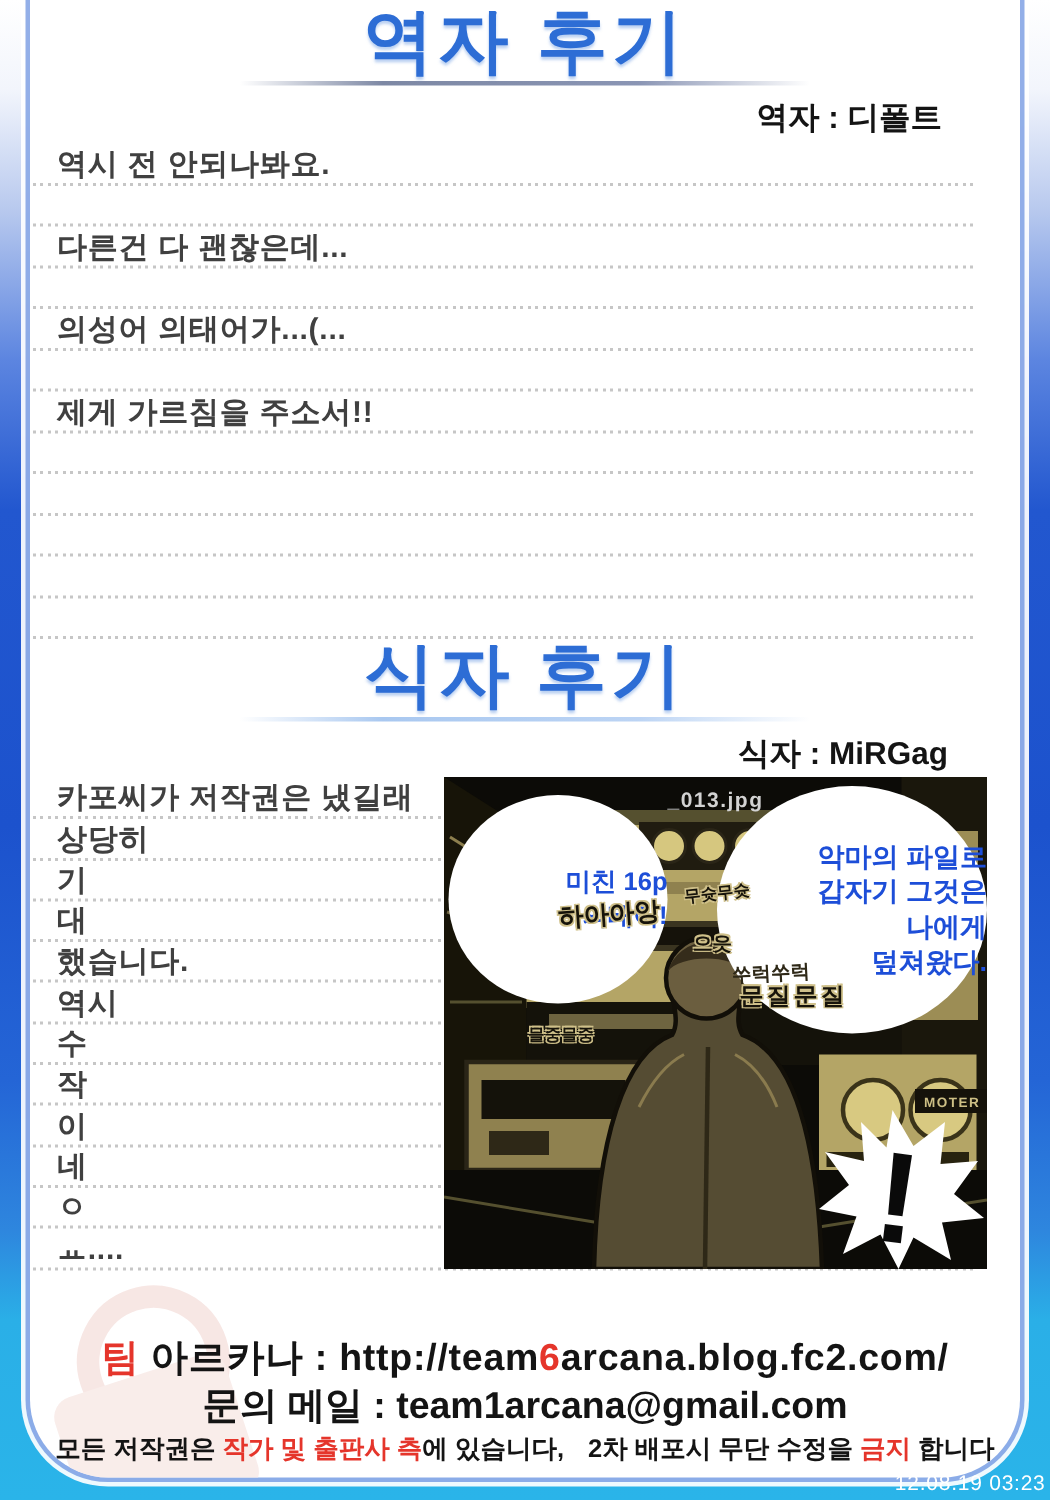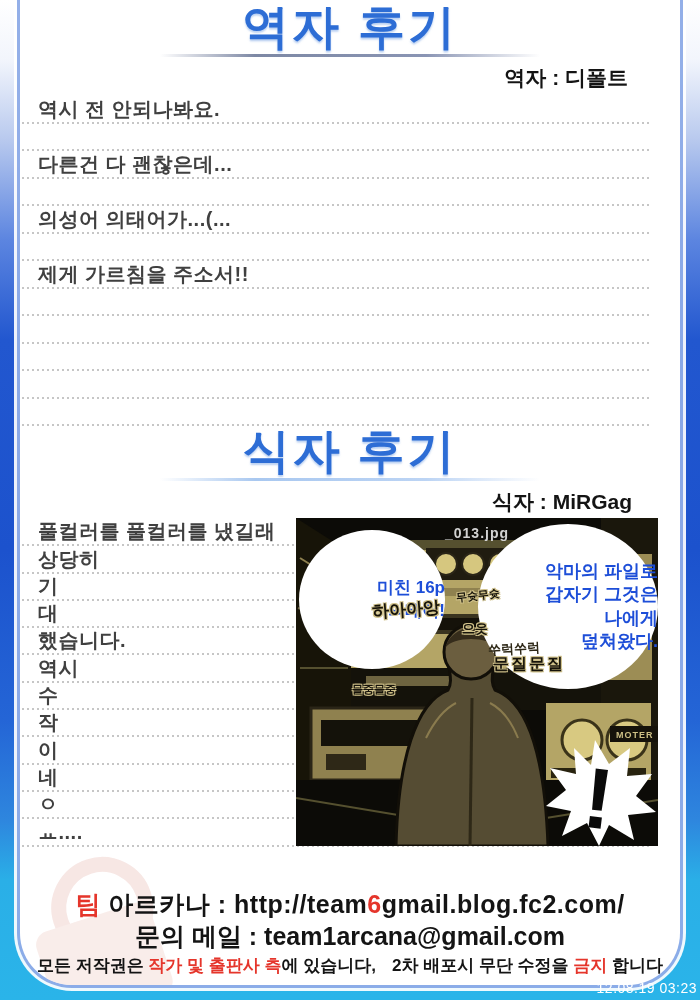--- a/index.html
+++ b/index.html
@@ -123,21 +123,21 @@
   </div>
 
   <div class="title-wrap t2">
     <div class="page-title">식자 후기</div>
     <div class="title-underline u2"></div>
   </div>
   <div class="credit c2">식자 : MiRGag</div>
 
   <div class="ruled ruled-bottom">
     <div class="rline">
-        <span>풀컬러를 풀컬러를 냈길래</span>
+        <span>카포씨가 저작권은 냈길래</span>
       </div>
     <div class="rline">
         <span>상당히</span>
       </div>
     <div class="rline">
         <span>기</span>
       </div>
     <div class="rline">
         <span>대</span>
       </div>
@@ -232,21 +232,21 @@
     <div class="sfx sfx4">쑤럭쑤럭</div>
     <div class="sfx sfx5">문질문질</div>
     <div class="sfx sfx6">믈중믈중</div>
   </div>
 
   <div class="lock">
     <div class="lock-shackle"></div>
     <div class="lock-body"></div>
   </div>
   <div class="f-line f1">
-    <span class="red">팀</span><span> 아르카나 : http://team</span><span class="red">6</span><span>gmail.blog.fc2.com/</span>
+    <span class="red">팀</span><span> 아르카나 : http://team</span><span class="red">6</span><span>arcana.blog.fc2.com/</span>
   </div>
   <div class="f-line f2">문의 메일 : team1arcana@gmail.com</div>
   <div class="f-line f3">
     <span>모든 저작권은 </span><span class="red">작가 및 출판사 측</span><span>에 있습니다,</span><span class="gap-left">2차 배포시 무단 수정을 </span><span class="red">금지</span><span> 합니다</span>
   </div>
 </div>
 
 <div class="timestamp">12.08.19 03:23</div>
 
 </body></html>

